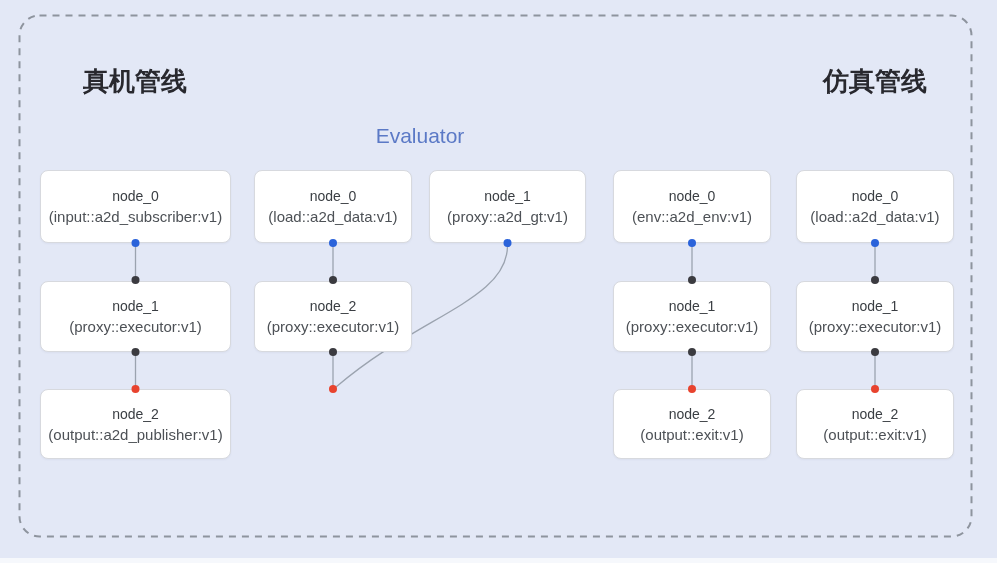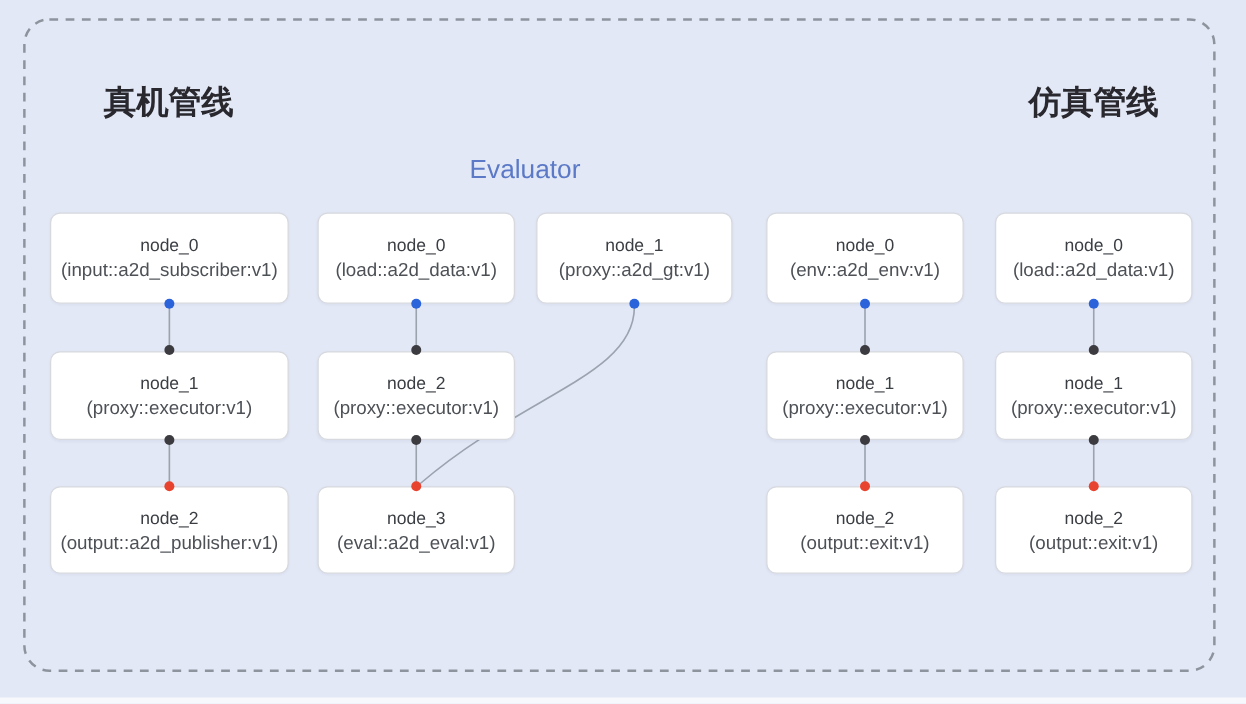--- a/index.html
+++ b/index.html
@@ -92,24 +92,20 @@
     <div class="n2">(load::a2d_data:v1)</div>
   </div>
   <div class="node" style="left:429px;top:170px;width:157px;height:73px">
     <div class="n1">node_1</div>
     <div class="n2">(proxy::a2d_gt:v1)</div>
   </div>
   <div class="node" style="left:254px;top:281px;width:158px;height:71px">
     <div class="n1">node_2</div>
     <div class="n2">(proxy::executor:v1)</div>
   </div>
-  <div class="node" style="left:254px;top:389px;width:158px;height:70px">
-    <div class="n1">node_3</div>
-    <div class="n2">(eval::a2d_eval:v1)</div>
-  </div>
 
   <div class="node" style="left:613px;top:170px;width:158px;height:73px">
     <div class="n1">node_0</div>
     <div class="n2">(env::a2d_env:v1)</div>
   </div>
   <div class="node" style="left:613px;top:281px;width:158px;height:71px">
     <div class="n1">node_1</div>
     <div class="n2">(proxy::executor:v1)</div>
   </div>
   <div class="node" style="left:613px;top:389px;width:158px;height:70px">

